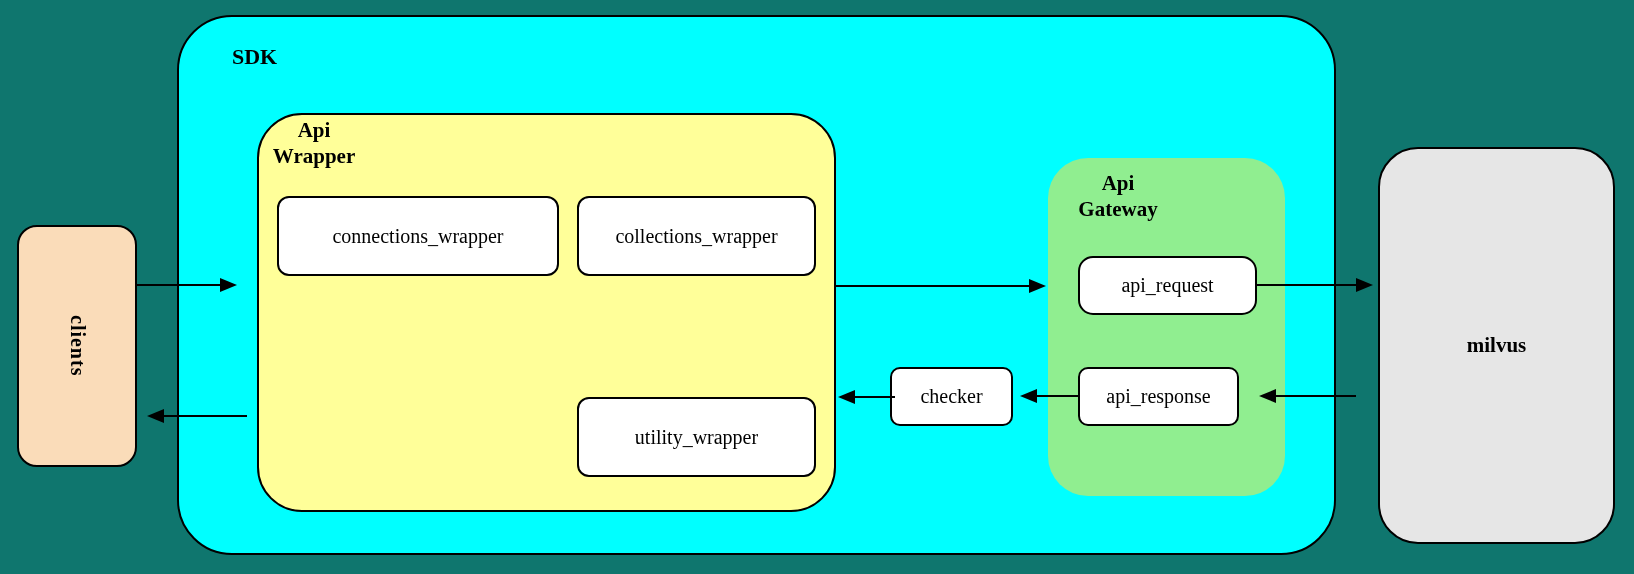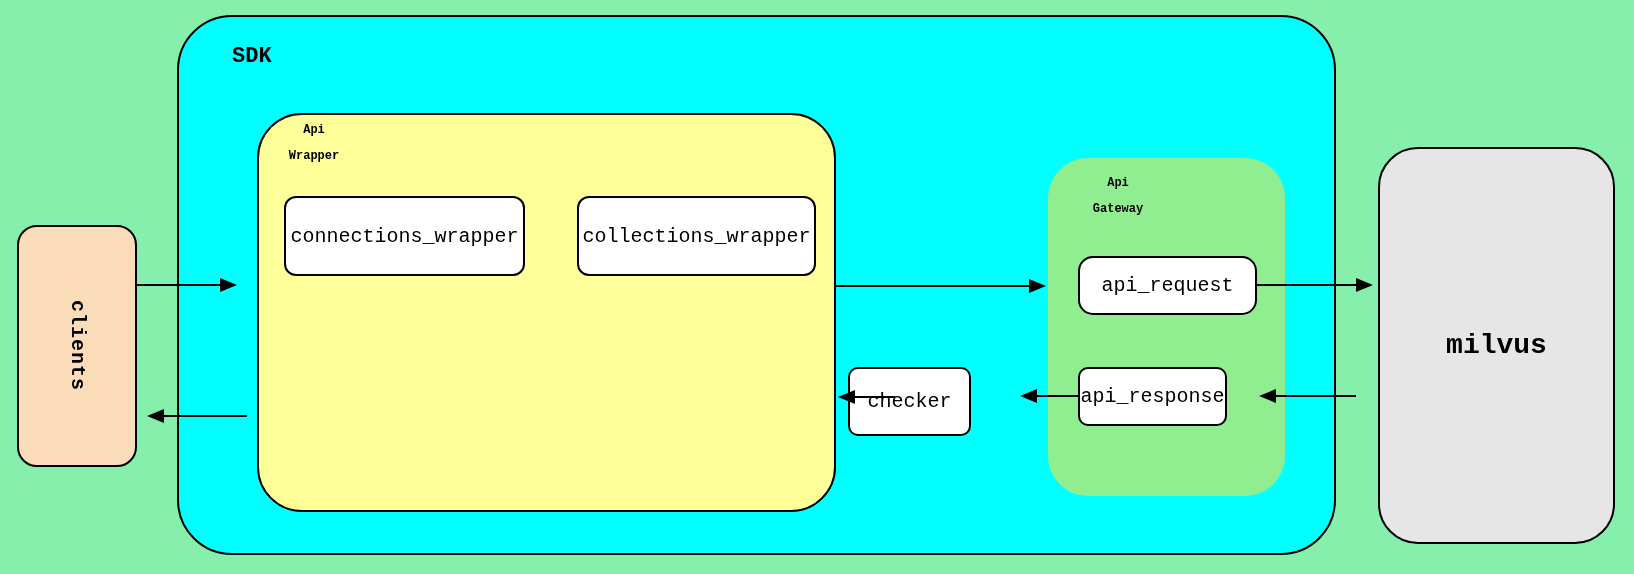--- a/index.html
+++ b/index.html
@@ -1,49 +1,49 @@
 <!DOCTYPE html>
 <html><head>
 <meta charset="utf-8">
 <style>
   html,body{margin:0;padding:0;background:#ffffff;}
   .canvas{
-    position:relative;width:1634px;height:574px;background:#86efac;overflow:hidden;
-    font-family:Liberation Mono, monospace;color:#000;
+    position:relative;width:1634px;height:574px;background:#0f766e;overflow:hidden;
+    font-family:Liberation Serif, serif;color:#000;
   }
   .node,.container{position:absolute;box-sizing:border-box;}
-  .container-label{position:absolute;font-weight:bold;font-size:12px;line-height:26px;white-space:pre-line;text-align:center;}
+  .container-label{position:absolute;font-weight:bold;font-size:21px;line-height:26px;white-space:pre-line;text-align:center;}
   
   .sdk{left:177px;top:15px;width:1159px;height:540px;background:#00FFFF;border:2px solid #000;border-radius:55px;}
   .sdk-label{left:232px;top:44px;font-size:22px;}
   
   .clients{left:17px;top:225px;width:120px;height:242px;background:#FADCB9;border:2px solid #000;border-radius:20px;
     display:flex;align-items:center;justify-content:center;}
   .clients-label{writing-mode:vertical-rl;text-orientation:mixed;font-weight:bold;font-size:20px;letter-spacing:1px;}
   
   .api-wrapper{left:257px;top:113px;width:579px;height:399px;background:#FFFF99;border:2px solid #000;border-radius:45px;}
   .api-wrapper-label{left:264px;top:117px;width:100px;}
   
   .leaf{background:#fff;border:2px solid #000;border-radius:12px;display:flex;align-items:center;justify-content:center;
     font-size:20px;white-space:nowrap;}
-  .w-c1{left:284px;width:241px;}
+  .w-c1{left:277px;width:282px;}
   .w-c2{left:577px;width:239px;}
   .w-r1{top:196px;height:80px;}
   .w-r2{top:296px;height:80px;}
   .w-r3{top:397px;height:80px;}
   
-  .checker{left:848px;top:367px;width:123px;height:69px;border-radius:10px;}
+  .checker{left:890px;top:367px;width:123px;height:59px;border-radius:10px;}
   
   .api-gateway{left:1048px;top:158px;width:237px;height:338px;background:#90EE90;border-radius:40px;}
   .api-gateway-label{left:1068px;top:170px;width:100px;}
   .api-request{left:1078px;top:256px;width:179px;height:59px;border-radius:15px;}
-  .api-response{left:1078px;top:367px;width:149px;height:59px;border-radius:10px;}
+  .api-response{left:1078px;top:367px;width:161px;height:59px;border-radius:10px;}
   
   .milvus{left:1378px;top:147px;width:237px;height:397px;background:#E6E6E6;border:2px solid #000;border-radius:40px;
-    display:flex;align-items:center;justify-content:center;font-weight:bold;font-size:28px;}
+    display:flex;align-items:center;justify-content:center;font-weight:bold;font-size:21px;}
   
   .aline{position:absolute;height:2px;background:#000;}
   .ahead{position:absolute;width:0;height:0;border-top:7px solid transparent;border-bottom:7px solid transparent;}
   .ahead.right{border-left:17px solid #000;}
   .ahead.left{border-right:17px solid #000;}
 </style>
 </head>
 <body>
 
 <div class="canvas">
@@ -57,20 +57,23 @@
 
   <div class="container api-wrapper"></div>
   <div class="container-label api-wrapper-label">Api
 Wrapper</div>
 
   <div class="node leaf w-c1 w-r1">
     <span>connections_wrapper</span>
   </div>
   <div class="node leaf w-c2 w-r1">
     <span>collections_wrapper</span>
+  </div>
+  <div class="node leaf w-c2 w-r3">
+    <span>utility_wrapper</span>
   </div>
 
   <div class="node leaf checker">
     <span>checker</span>
   </div>
 
   <div class="container api-gateway"></div>
   <div class="container-label api-gateway-label">Api
 Gateway</div>
 

